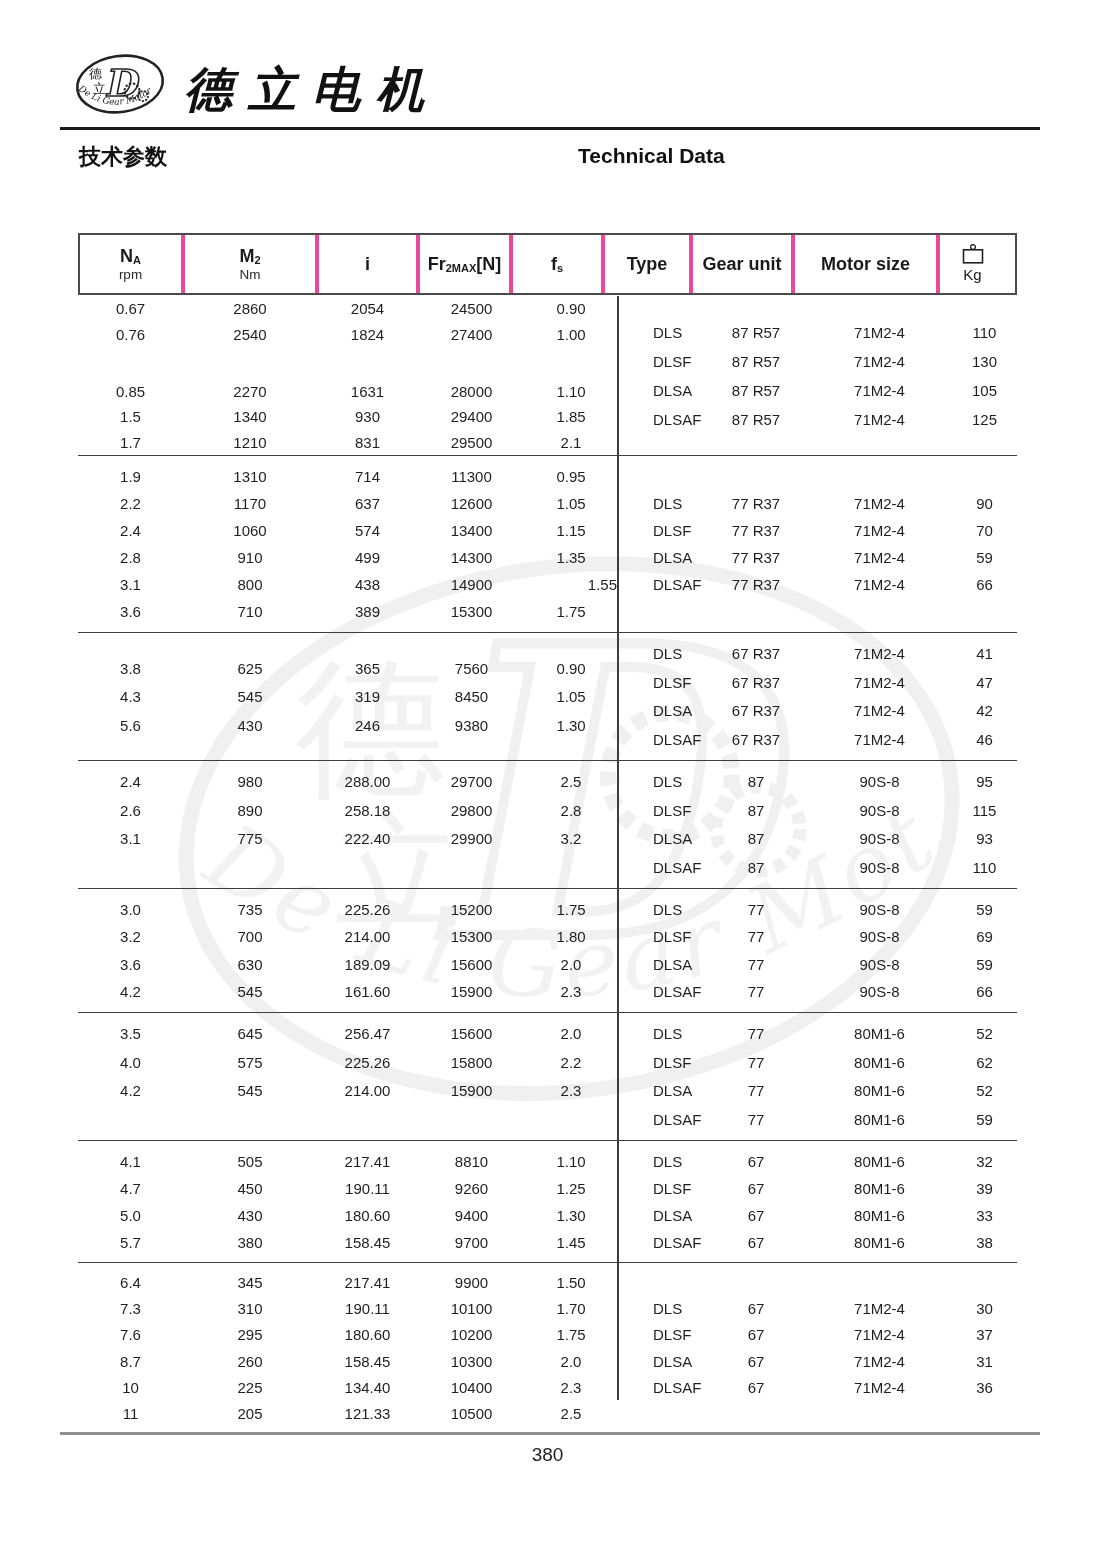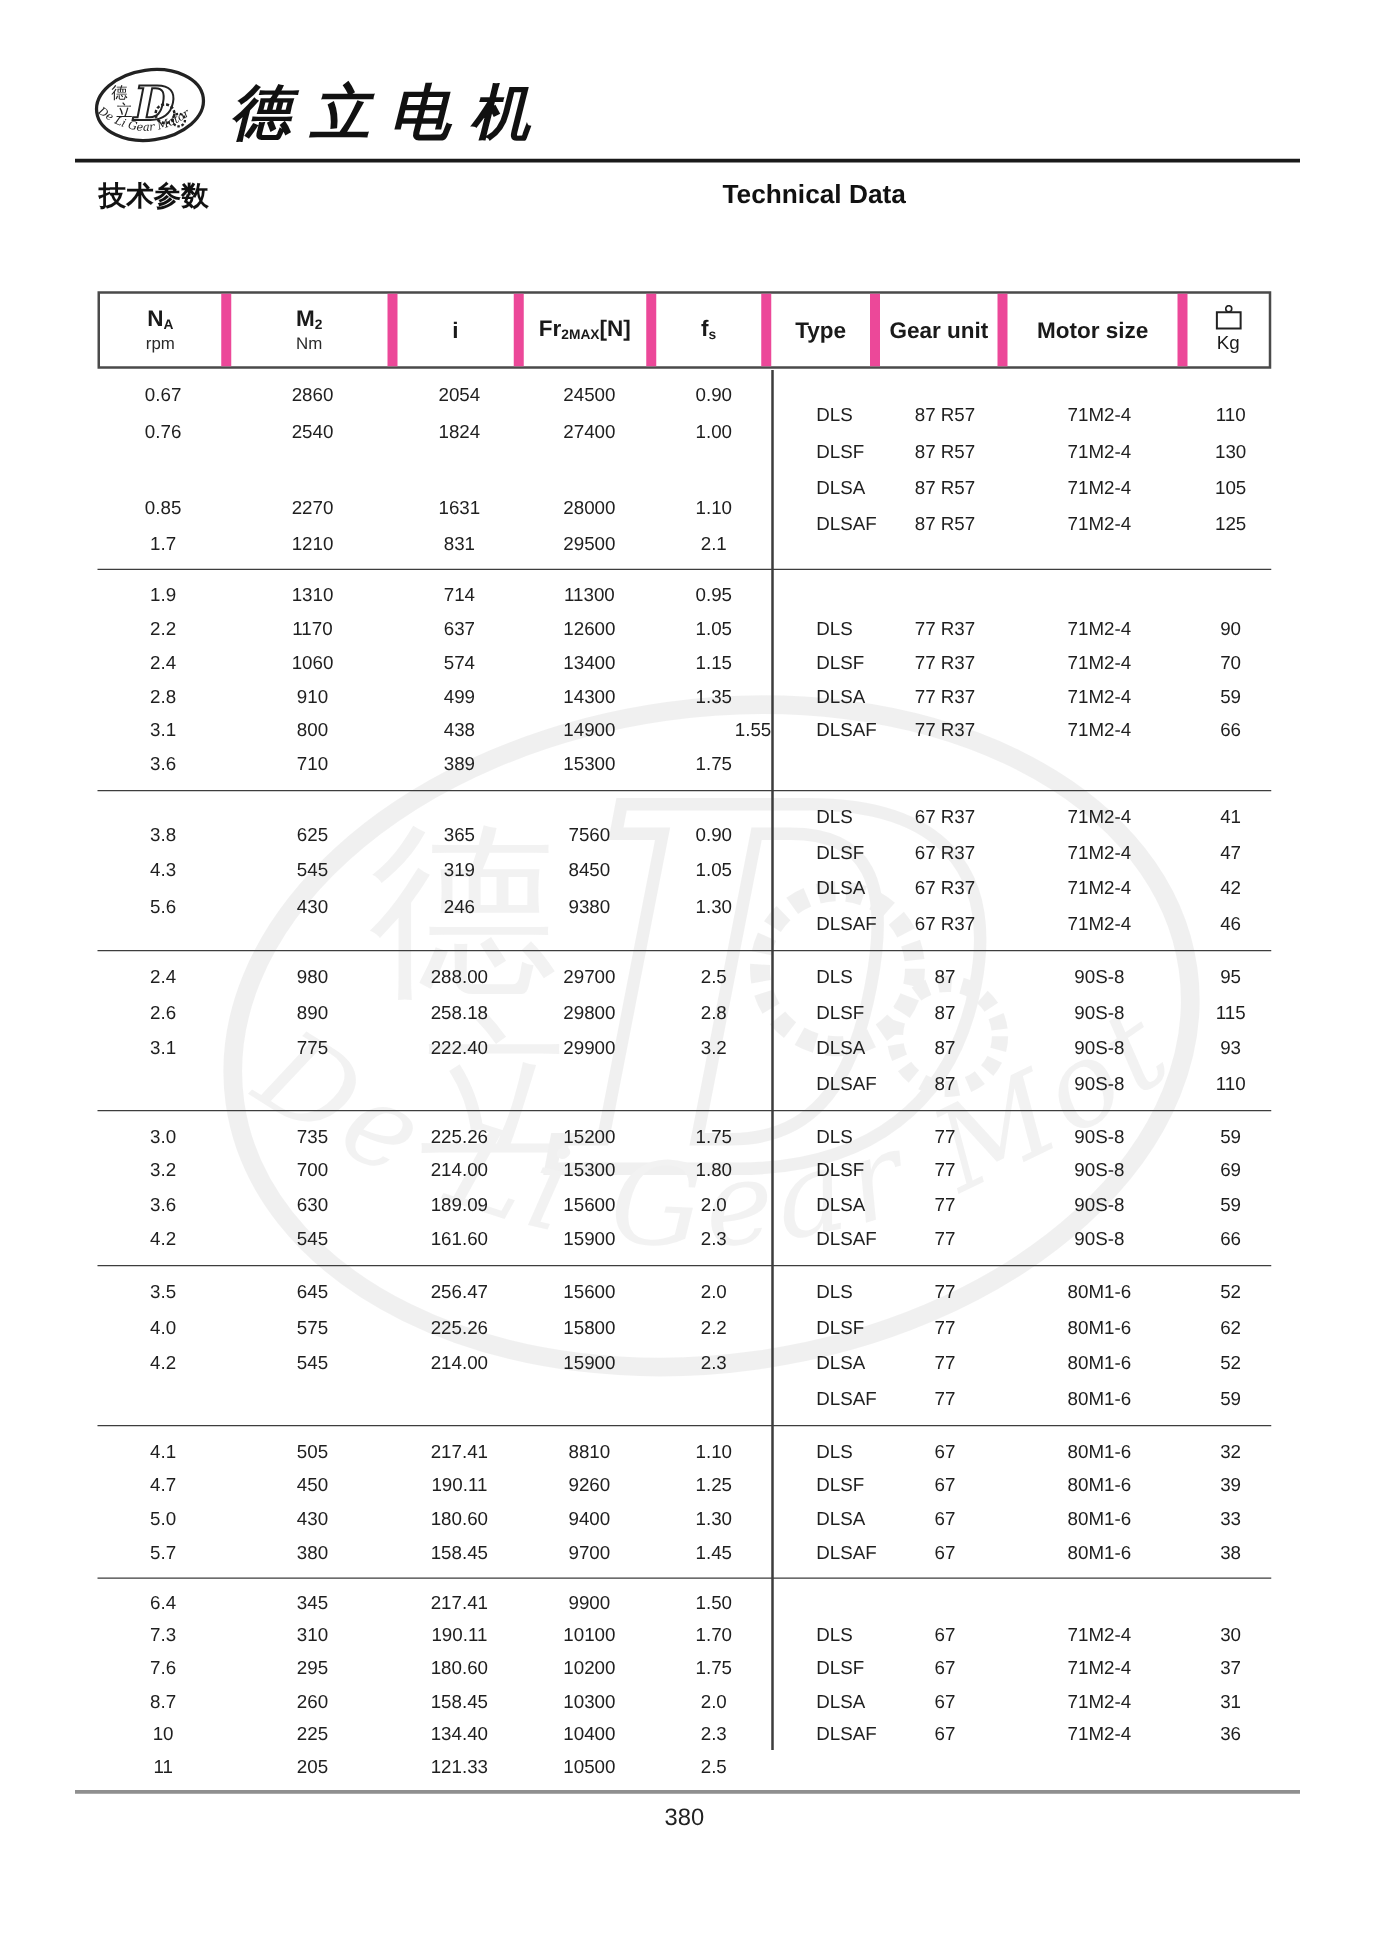--- a/index.html
+++ b/index.html
@@ -23,29 +23,29 @@
   
   .power-box { position:absolute; left:78px; top:179px; width:941px; height:49px; border:1px solid #8c8c8c;
                display:flex; align-items:center; justify-content:center; }
   .p-small { font-size:21px; font-weight:bold; color:#1a1a1a; }
   .p-small sub { font-size:13px; font-weight:bold; vertical-align:-3px; }
   .p-big { font-size:32px; font-weight:bold; color:#1a1a1a; letter-spacing:1px; }
 
   
   .thead { position:absolute; left:78px; top:233px; width:939px; height:62px; border:2px solid #4a4a4a;
            display:flex; }
-  .th { border-right:8px solid #ec4899; display:flex; flex-direction:column; align-items:center; justify-content:center; line-height:1.15; }
+  .th { border-right:4px solid #ec4899; display:flex; flex-direction:column; align-items:center; justify-content:center; line-height:1.15; }
   .th:last-child { border-right:none; }
   .th .main { font-size:18px; font-weight:bold; color:#1a1a1a; }
   .th .main sub { font-size:11px; font-weight:bold; vertical-align:-2px; }
   .th .unit { font-size:13.5px; color:#2a2a2a; }
   .kg-label { font-size:15px; color:#1a1a1a; margin-top:1px; }
 
   
-  .c0{width:105px}.c1{width:134px}.c2{width:101px}.c3{width:107px}.c4{width:92px}
+  .c0{width:105px}.c1{width:134px}.c2{width:101px}.c3{width:93px}.c4{width:92px}
   
   .r0{width:88px}.r1{width:102px}.r2{width:145px}.r3{width:65px}
 
   
   .tbody { position:absolute; left:78px; top:296px; width:939px; }
   .vline { position:absolute; left:539px; top:0; width:1.5px; height:1104px; background:#3d3d3d; }
   .group { display:flex; }
   .group.sep { border-top:1.5px solid #3d3d3d; }
   .g-left  { width:539px; display:flex; flex-direction:column; justify-content:center; }
   .g-right { width:400px; display:flex; flex-direction:column; justify-content:center; }
@@ -151,20 +151,27 @@
             <div class="cell" style="width: 92px;">1.00</div>
           </div>
           <div class="drow" style="height: 29px; margin-top: 32px;">
             <div class="cell" style="width: 105px;">0.85</div>
             <div class="cell" style="width: 134px;">2270</div>
             <div class="cell" style="width: 101px;">1631</div>
             <div class="cell" style="width: 107px;">28000</div>
             <div class="cell" style="width: 92px;">1.10</div>
           </div>
           <div class="drow" style="height: 29px;">
+            <div class="cell" style="width: 105px;">1.5</div>
+            <div class="cell" style="width: 134px;">1340</div>
+            <div class="cell" style="width: 101px;">930</div>
+            <div class="cell" style="width: 107px;">29400</div>
+            <div class="cell" style="width: 92px;">1.85</div>
+          </div>
+          <div class="drow" style="height: 29px;">
             <div class="cell" style="width: 105px;">1.7</div>
             <div class="cell" style="width: 134px;">1210</div>
             <div class="cell" style="width: 101px;">831</div>
             <div class="cell" style="width: 107px;">29500</div>
             <div class="cell" style="width: 92px;">2.1</div>
           </div>
         </div>
         <div class="g-right">
           <div class="drow" style="height: 29px;">
             <div class="cell type" style="width: 88px;">DLS</div>

